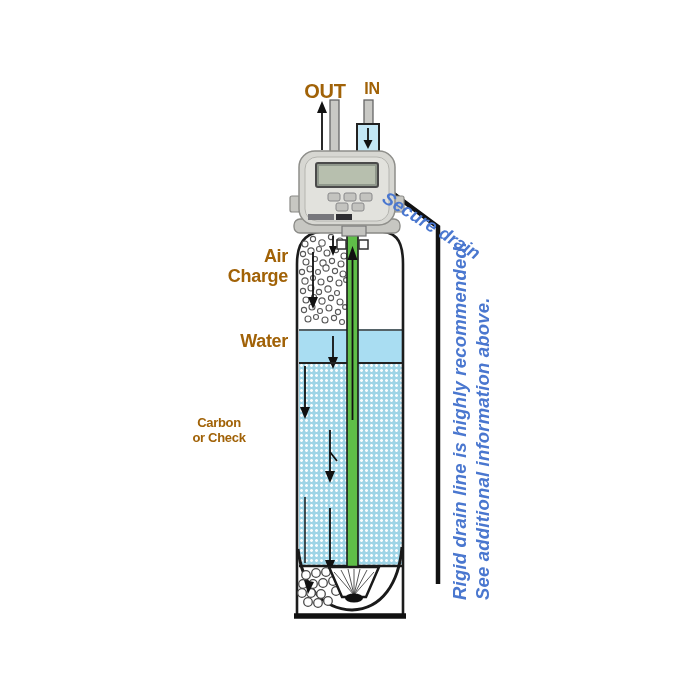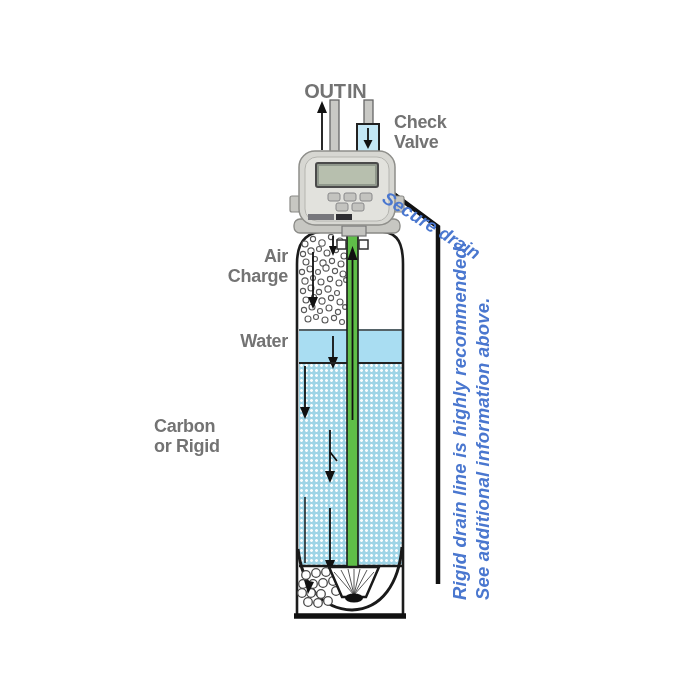--- a/index.html
+++ b/index.html
@@ -8,27 +8,27 @@
     font-family:"Liberation Sans", sans-serif; overflow:hidden;
   }
   
   .carbon-media {
     position:absolute; left:299px; top:363px; width:103px; height:203px;
     background-color:#9fd4e6;
     background-image: radial-gradient(circle, rgba(255,255,255,0.95) 1.1px, rgba(255,255,255,0) 1.7px);
     background-size:5px 5px;
   }
   svg.overlay { position:absolute; left:0; top:0; }
-  .lbl { position:absolute; color:#737373; font-weight:bold; line-height:1.12; letter-spacing:-0.3px; }
+  .lbl { position:absolute; color:#a16207; font-weight:bold; line-height:1.12; letter-spacing:-0.3px; }
   .lbl-out   { left:295px; top:80px;  width:60px; font-size:20px; text-align:center; }
-  .lbl-in    { left:347px; top:80px;  width:50px; font-size:20px; }
+  .lbl-in    { left:347px; top:80px;  width:50px; font-size:16px; text-align:center; }
   .lbl-valve { left:394px; top:112px; width:80px; font-size:18px; }
   .lbl-air   { right:412px; top:246px; width:120px; font-size:18px; text-align:right; }
   .lbl-water { right:412px; top:331px; width:120px; font-size:18px; text-align:right; }
-  .lbl-media { right:416px; top:416px; width:130px; font-size:18px; text-align:left; }
+  .lbl-media { right:416px; top:416px; width:130px; font-size:13px; text-align:center; }
   .lbl-grav  { right:416px; top:553px; width:160px; font-size:18px; text-align:right; }
   .lbl-secure {
     position:absolute; left:384px; top:186px; width:140px;
     color:#4a77cf; font-style:italic; font-weight:bold; font-size:18px;
     transform:rotate(32deg); transform-origin:left center; letter-spacing:0.2px;
   }
   .lbl-note {
     position:absolute; left:291px; top:397px; width:360px; height:46px;
     color:#4a77cf; font-style:italic; font-weight:bold; font-size:18.5px; line-height:23px;
     transform:rotate(-90deg); letter-spacing:0.2px; white-space:nowrap;
@@ -204,34 +204,30 @@
         <rect x="336" y="203" width="12" height="8" rx="2"></rect>
           <rect x="352" y="203" width="12" height="8" rx="2"></rect>
       </g>
       <rect x="308" y="214" width="26" height="6" fill="#77777c"></rect>
       <rect x="336" y="214" width="16" height="6" fill="#2e2e33"></rect>
     </g>
   </svg>
 
   <div class="lbl lbl-out">OUT</div>
   <div class="lbl lbl-in">IN</div>
-  <div class="lbl lbl-valve">
-    <span>Check</span>
-    <span class="line2">Valve</span>
-  </div>
   <div class="lbl-secure">Secure drain</div>
 
   <div class="lbl lbl-air">
     <span>Air</span>
     <span class="line2">Charge</span>
   </div>
   <div class="lbl lbl-water">Water</div>
   <div class="lbl lbl-media">
     <span>Carbon</span>
-    <span class="line2">or Rigid</span>
+    <span class="line2">or Check</span>
   </div>
   <div class="lbl lbl-grav">
   </div>
 
   <div class="lbl-note">
     <span>Rigid drain line is highly recommended.</span>
     <span class="line2">See additional information above.</span>
   </div>
 
 </div>

